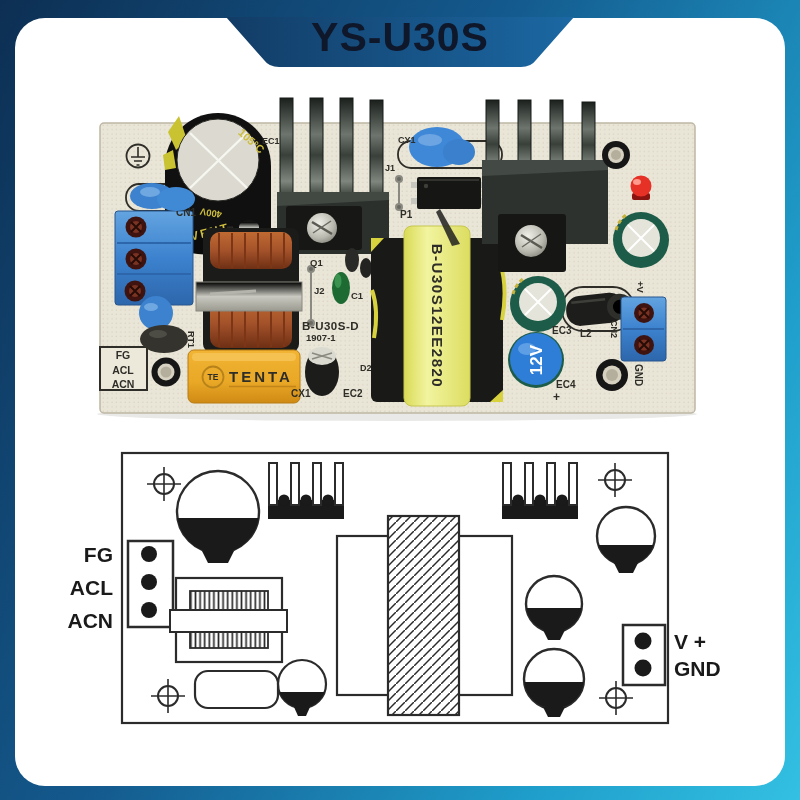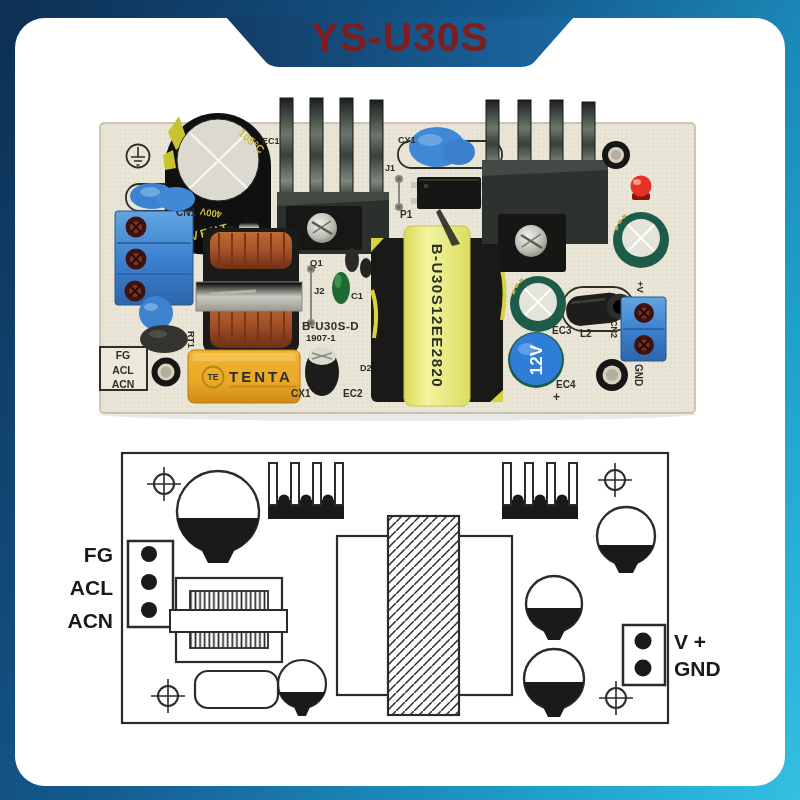--- a/index.html
+++ b/index.html
@@ -8,21 +8,21 @@
     background:linear-gradient(118deg,#0d2f53 0%,#145a8e 42%,#1f9ecb 78%,#33c0e2 100%);
     font-family:"Liberation Sans",sans-serif;
   }
   .card{
     position:absolute;left:15px;top:18px;width:770px;height:768px;
     background:#ffffff;border-radius:30px;
   }
   .tab-svg{position:absolute;left:0;top:0;}
   .title{
     position:absolute;left:0;top:14px;width:800px;margin:0;
-    text-align:center;color:#7f1d1d;font-size:41px;font-weight:700;
+    text-align:center;color:#0f172a;font-size:41px;font-weight:700;
     letter-spacing:1px;font-family:"Liberation Sans",sans-serif;
   }
   .art{position:absolute;left:0;top:0;}
   .sk{font-family:"Liberation Sans",sans-serif;font-weight:700;fill:#2e2d28;}
   .yl{font-family:"Liberation Sans",sans-serif;font-weight:700;fill:#cdbd3e;}
   .dg{font-family:"Liberation Sans",sans-serif;font-weight:700;fill:#1a1a1a;}
 </style>
 </head>
 <body>
 

